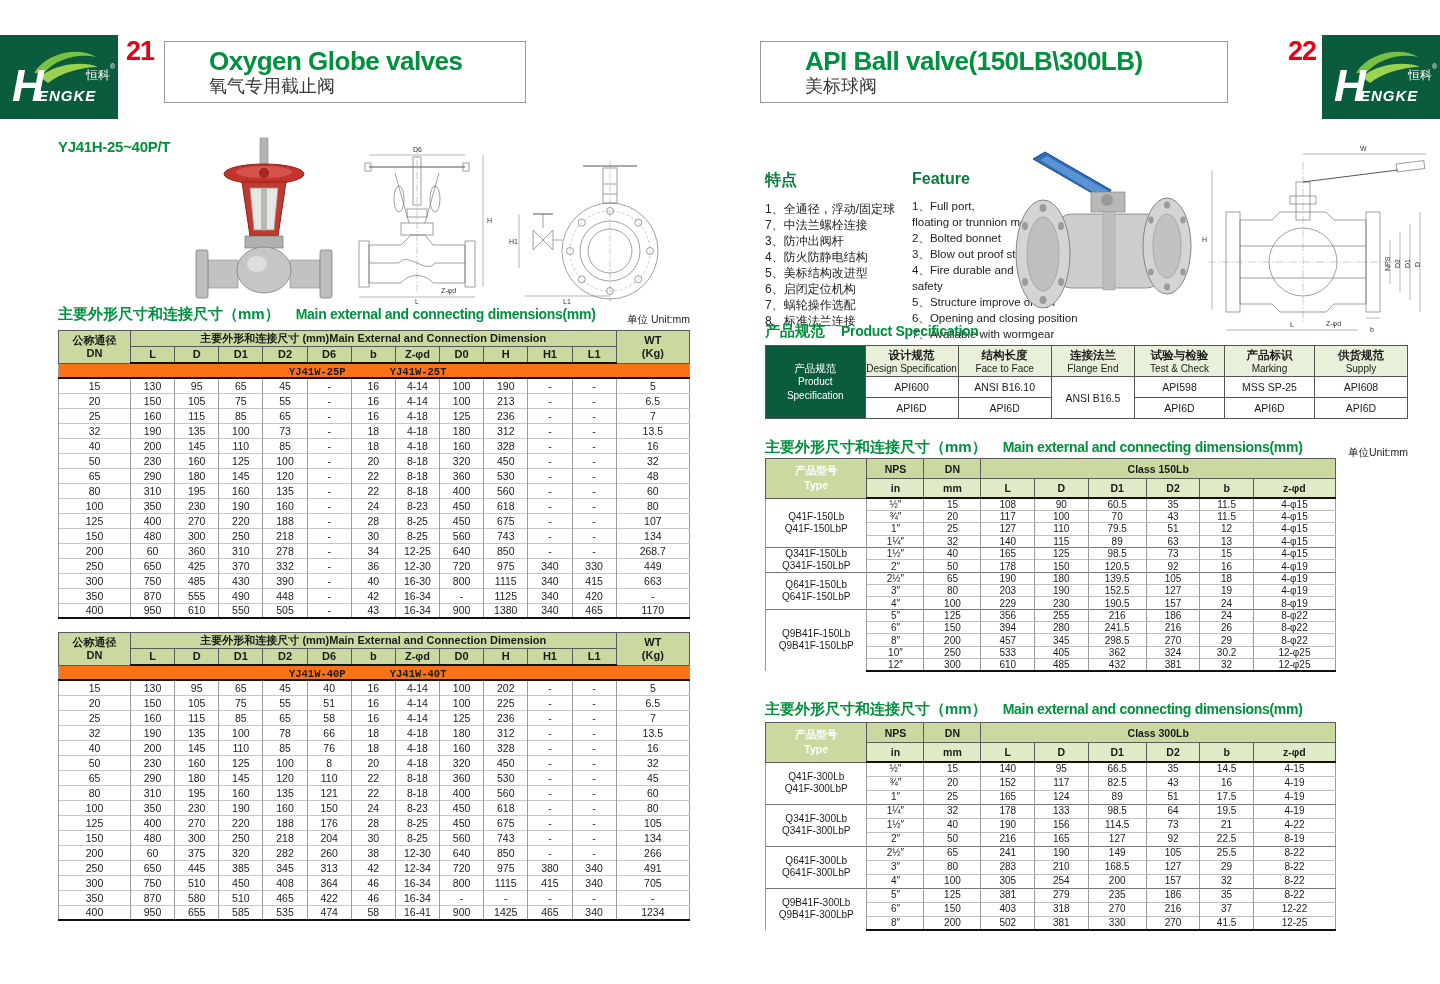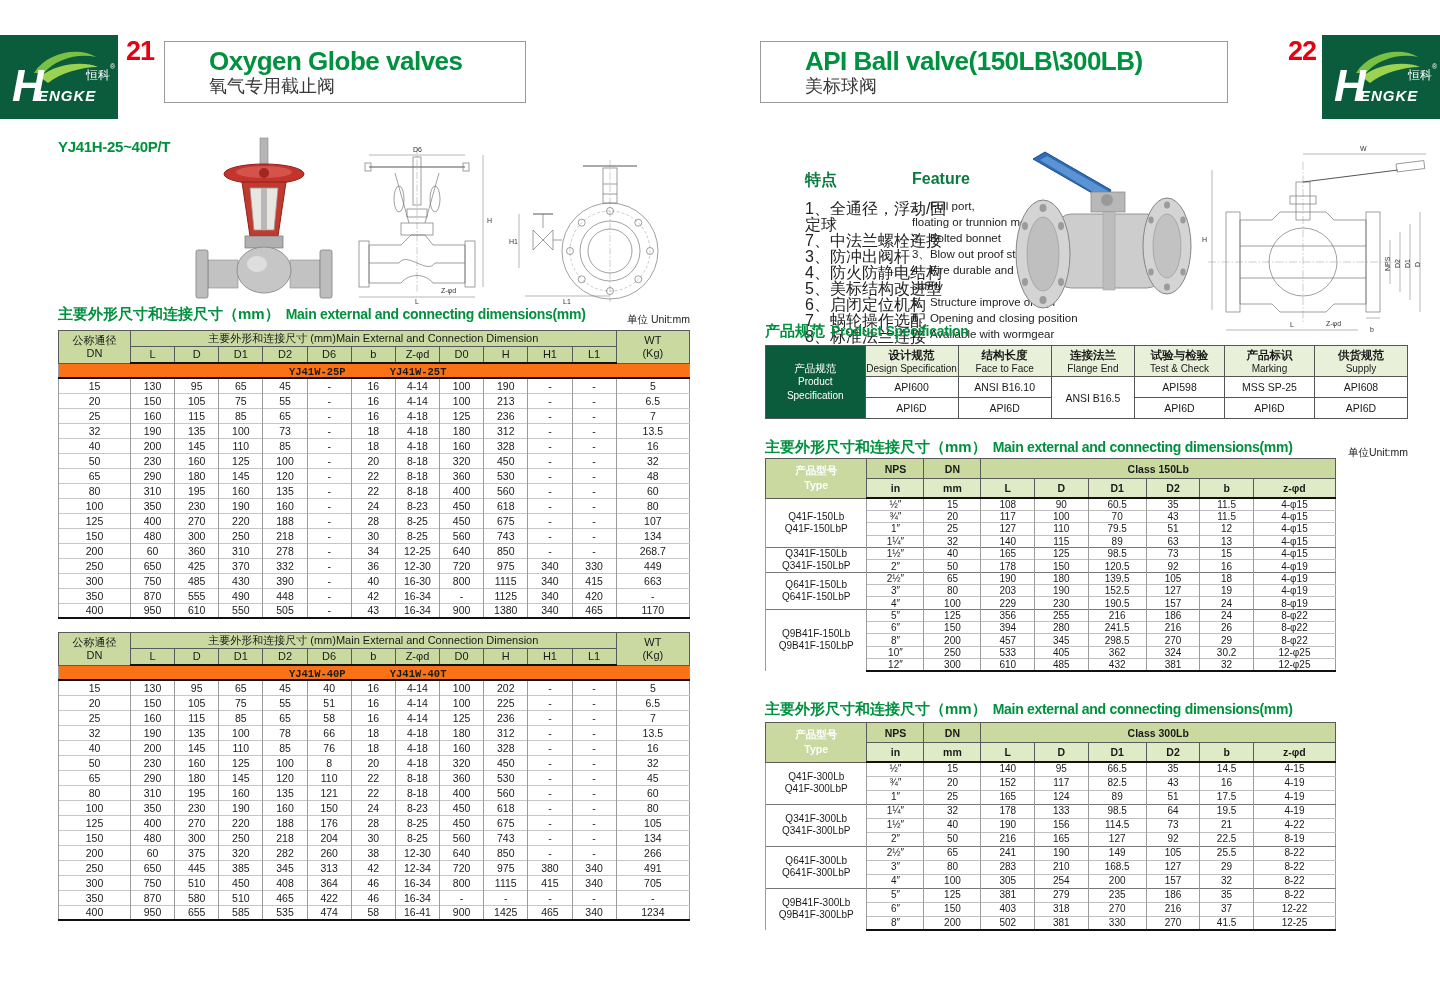--- a/index.html
+++ b/index.html
@@ -14,38 +14,38 @@
   .logo-box svg{width:100%;height:100%;display:block;}
   .pagenum{position:absolute;font-size:27px;font-weight:bold;color:var(--accent-red);letter-spacing:-1px;}
   .title-box{position:absolute;height:62px;border:1px solid #9a9a9a;display:flex;flex-direction:column;justify-content:center;padding-left:44px;background:#fff;}
   .tb-left{left:164px;top:41px;width:362px;}
   .tb-right{left:760px;top:41px;width:468px;}
   .title-en{font-size:26px;font-weight:bold;color:var(--title-green);letter-spacing:-0.5px;line-height:28px;}
   .title-zh{font-size:18px;color:#3a3a3a;line-height:22px;}
 
   .model{position:absolute;left:58px;top:138px;font-size:15px;font-weight:bold;color:var(--title-green);letter-spacing:-0.3px;}
 
-  .sec-head{position:absolute;display:flex;align-items:baseline;gap:6px;}
+  .sec-head{position:absolute;display:flex;align-items:baseline;gap:16px;}
   .sec-zh{font-size:15px;font-weight:bold;color:var(--title-green);}
   .sec-en{font-size:14px;font-weight:bold;color:var(--title-green);letter-spacing:-0.3px;}
   .unit{position:absolute;font-size:10.5px;color:#222;text-align:right;}
 
   table.dim{position:absolute;border-collapse:collapse;table-layout:fixed;text-align:center;color:#1a1a1a;background:#fff;border-left:1px solid #9b9b9b;border-right:1px solid #9b9b9b;border-top:1.5px solid #333;}
-  table.dim th{background:var(--hdr-green);border:1px solid #5a5a5a;font-size:11px;font-weight:normal;padding:1px 0;line-height:13px;}
+  table.dim th{background:var(--hdr-green);border:1px solid #5a5a5a;font-size:11px;font-weight:bold;padding:1px 0;line-height:13px;}
   table.dim thead tr.h2 th{border-bottom:2.5px solid #111;}
   table.dim tbody td{border-left:1px solid #9b9b9b;border-top:1px solid #c6c6c6;font-size:10.5px;height:15px;line-height:12px;padding:0;}
   table.dim tbody tr:last-child td{border-bottom:2px solid #111;}
   tbody.variant td{height:18px;position:relative;border-left:none;border-top:none;background:#f97316;font-family:Liberation Mono, monospace;}
   tbody.variant span{position:absolute;top:2px;transform:translateX(-50%);font-size:10.5px;font-weight:bold;white-space:nowrap;}
   tbody.variant .v1{left:41%;} tbody.variant .v2{left:57%;}
 
   .feat-col{position:absolute;}
   .feat-title{font-size:16px;font-weight:bold;color:#0a7a3e;margin-bottom:10px;}
   .feat-col ul{list-style:none;}
-  .feat-zh li{font-size:16px;line-height:16px;color:#222;white-space:pre-line;}
+  .feat-zh li{font-size:12px;line-height:16px;color:#222;white-space:pre-line;}
   .feat-en li{font-size:11.5px;line-height:16px;color:#222;white-space:pre-line;}
 
   table.spec{position:absolute;left:765px;top:345px;width:643px;border-collapse:collapse;table-layout:fixed;text-align:center;color:#1a1a1a;border:1.5px solid #222;}
   table.spec th{background:var(--spec-hdr-green);border:1px solid #555;padding:2px 0;}
   table.spec th .zh{font-size:11.5px;font-weight:bold;}
   table.spec th .en{font-size:10px;font-weight:normal;}
   table.spec td{border:1px solid #555;font-size:10.5px;height:21px;}
   td.spec-left{background:var(--brand-green);color:#fff;font-size:11px;line-height:14px;padding:4px;}
 
   table.rdim{position:absolute;left:765px;top:458px;width:571px;border-collapse:collapse;table-layout:fixed;text-align:center;color:#1a1a1a;border-left:1px solid #9b9b9b;border-right:1px solid #9b9b9b;border-top:1.5px solid #333;}
@@ -733,21 +733,21 @@
           <td>16-41</td>
           <td>900</td>
           <td>1425</td>
           <td>465</td>
           <td>340</td>
           <td>1234</td>
         </tr>
       </tbody>
   </table>
 
-  <div class="feat-col feat-zh" style="left:805px;top:170px;width:142px;">
+  <div class="feat-col feat-zh" style="left:765px;top:170px;width:142px;">
     <div class="feat-title">特点</div>
     <ul>
         <li>1、全通径，浮动/固定球</li>
         <li>7、中法兰螺栓连接</li>
         <li>3、防冲出阀杆</li>
         <li>4、防火防静电结构</li>
         <li>5、美标结构改进型</li>
         <li>6、启闭定位机构</li>
         <li>7、蜗轮操作选配</li>
         <li>8、标准法兰连接</li>

